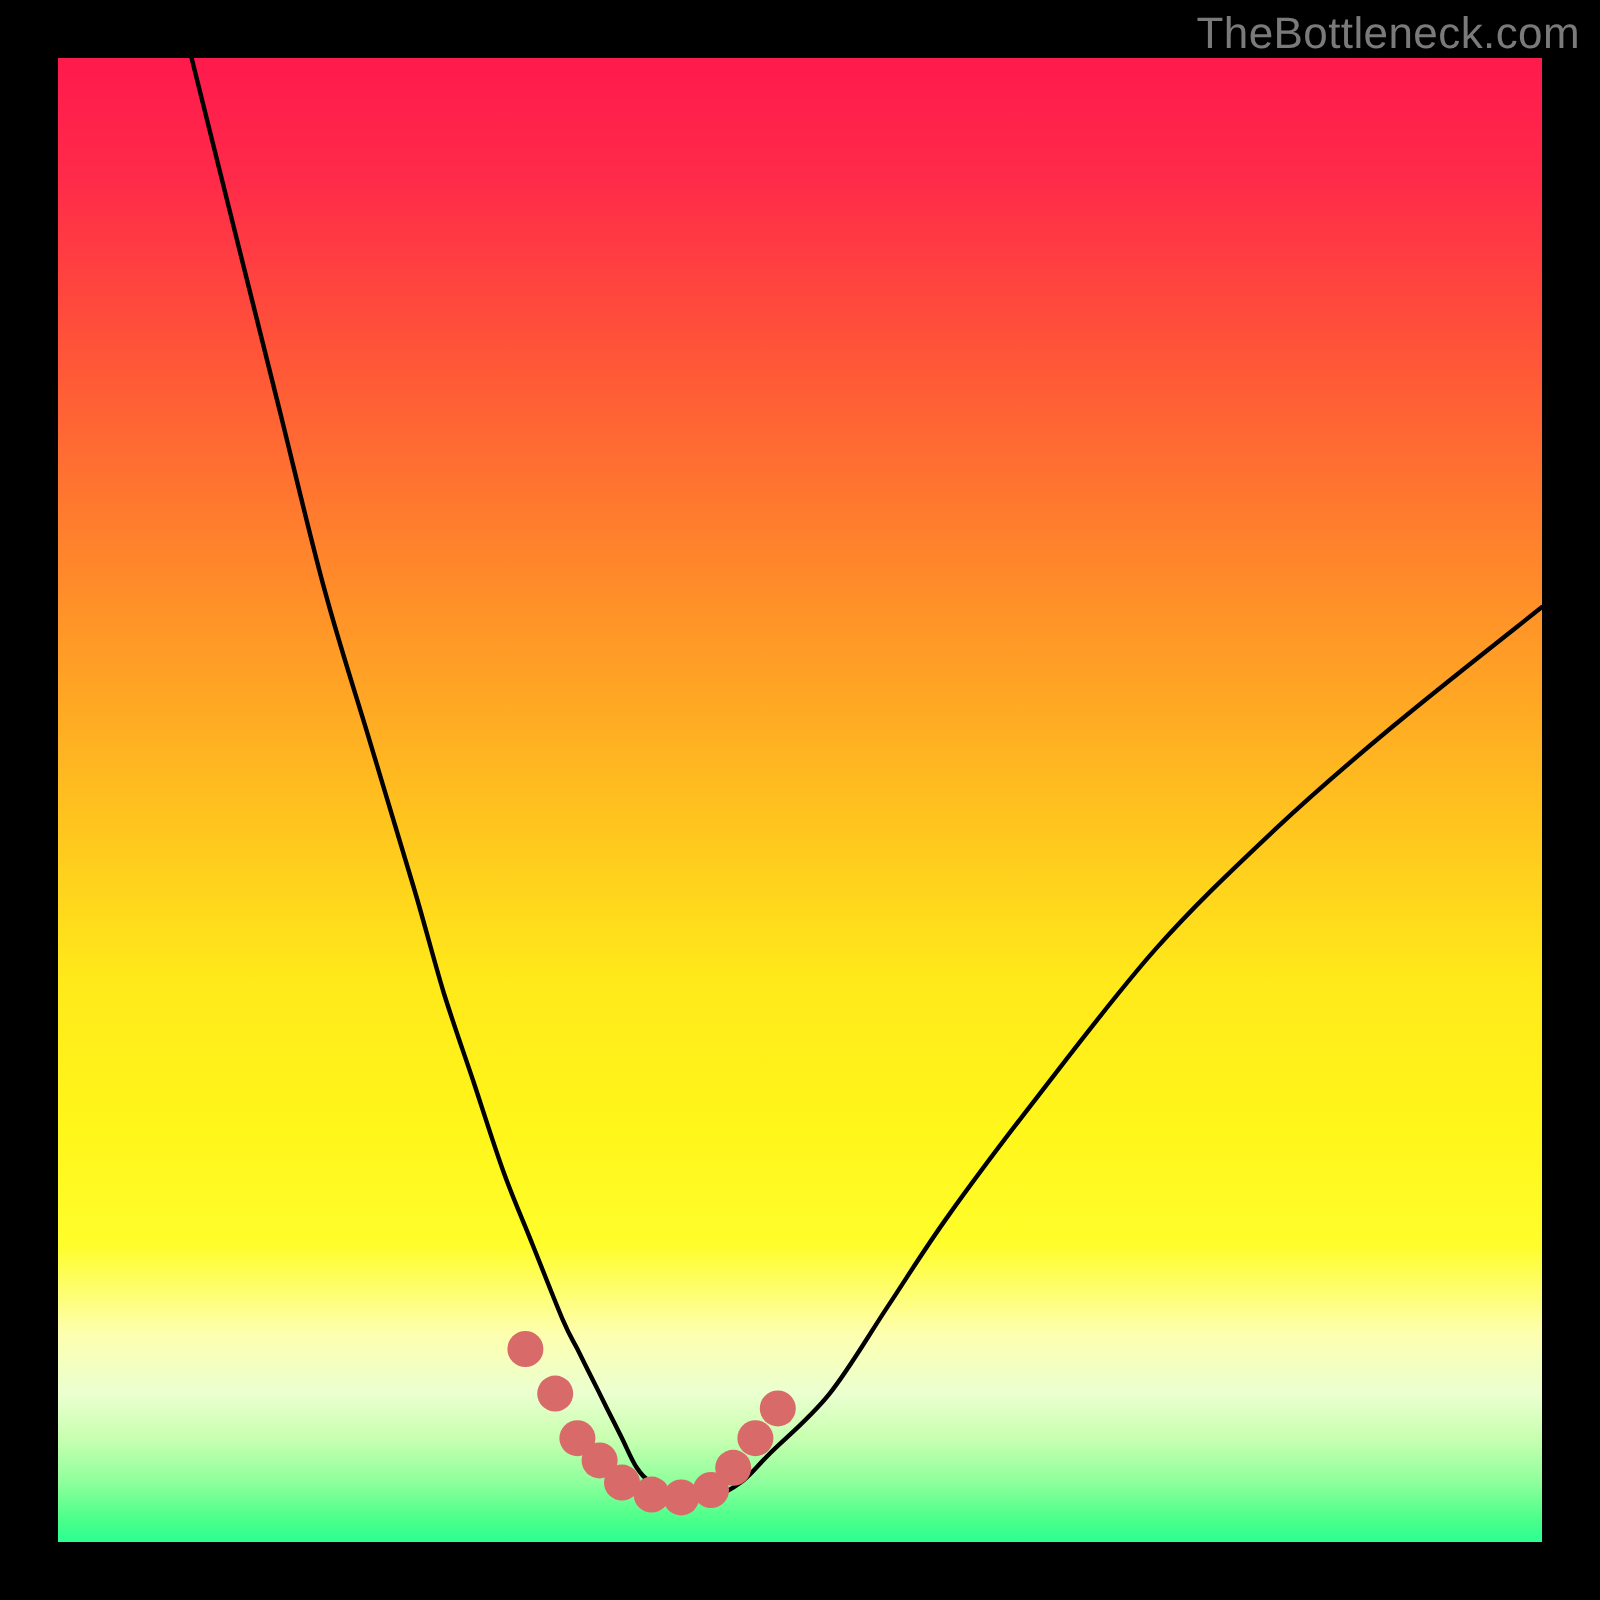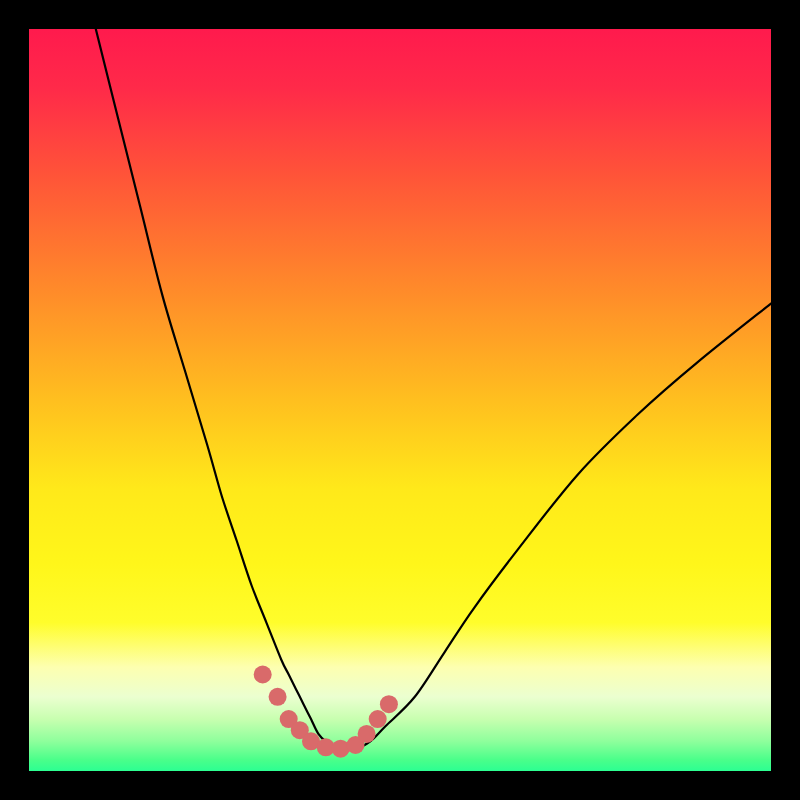--- a/index.html
+++ b/index.html
@@ -49,20 +49,21 @@
     width: 742px;
     height: 742px;
     z-index: 5;
   }
 </style>
 </head>
 <body>
 
 <div class="frame">
 
+  <div class="watermark">TheBottleneck.com</div>
 
   <div class="plot-area">
 
     <svg class="gradient" viewBox="0 0 742 742" preserveAspectRatio="none">
       <defs>
         <linearGradient id="heat" x1="0" y1="0" x2="0" y2="1">
             <stop offset="0%" stop-color="#ff1a4d"></stop>
             <stop offset="8%" stop-color="#ff2a49"></stop>
             <stop offset="20%" stop-color="#ff5538"></stop>
             <stop offset="35%" stop-color="#ff8a2a"></stop>

